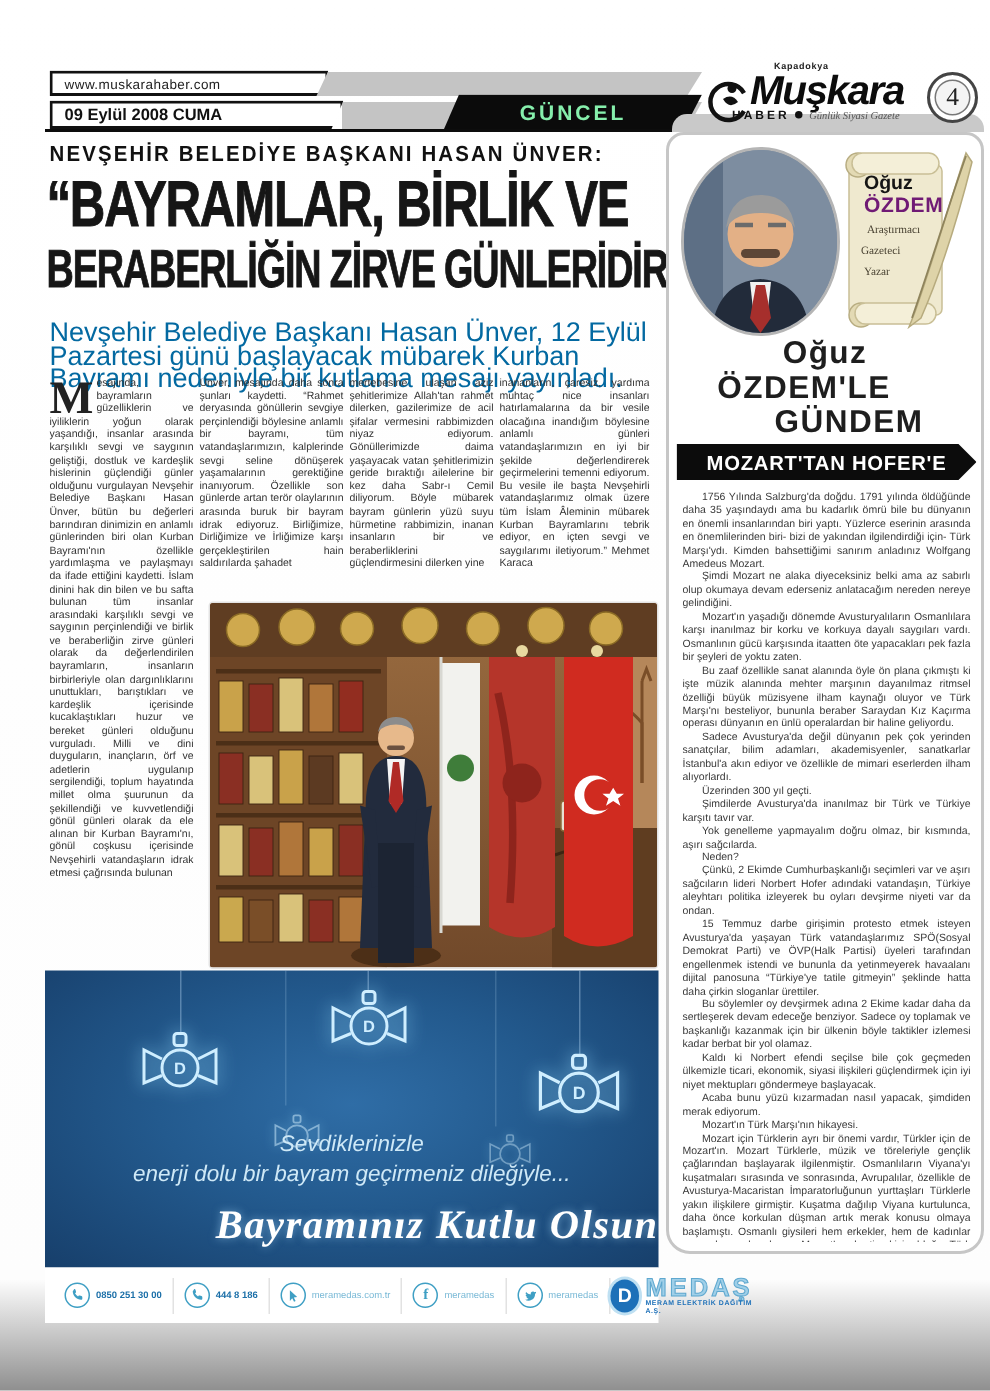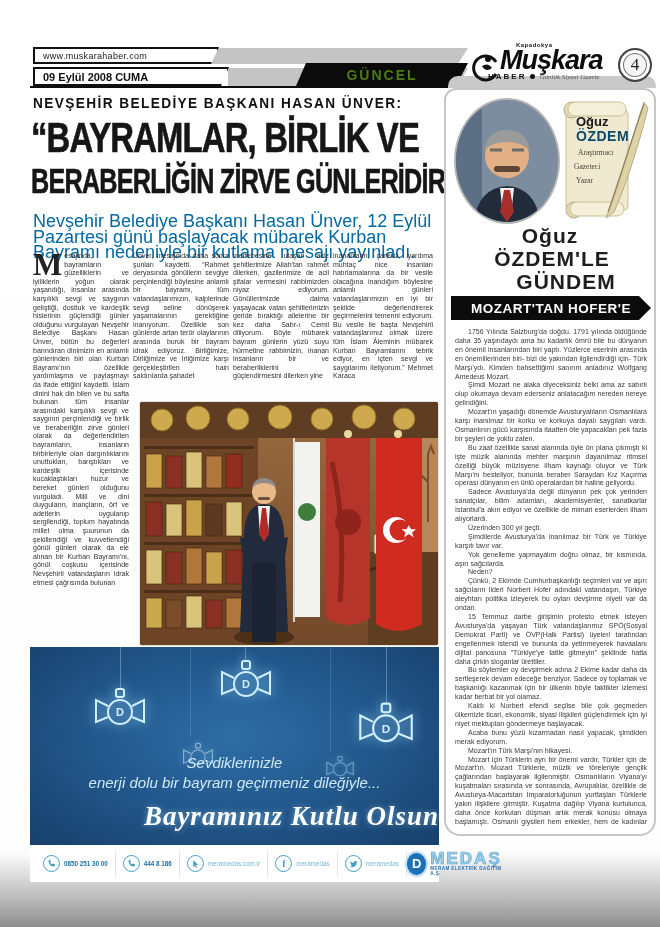--- a/index.html
+++ b/index.html
@@ -11,21 +11,21 @@
   }
   #root{position:relative;width:660px;height:927px;overflow:hidden;}
   .abs{position:absolute;}
 
   
   .hdr-grayslant{background:#c4c4c4;clip-path:polygon(0 0,100% 0,calc(100% - 10px) 100%,0 100%);}
   .hdr-bar{background:#fff;border:2px solid #111;display:flex;align-items:center;padding:0 8px;
     clip-path:polygon(0 0,100% 0,calc(100% - 8px) 100%,0 100%);box-sizing:border-box;}
   .hdr-url-text{font-size:9px;color:#222;letter-spacing:.3px;}
   .hdr-date-text{font-size:11px;font-weight:bold;color:#111;}
-  .hdr-section{background:#0b0b0b;color:#4d7c0f;display:flex;align-items:center;justify-content:center;
+  .hdr-section{background:#0b0b0b;color:#86efac;display:flex;align-items:center;justify-content:center;
     font-weight:bold;font-size:14px;letter-spacing:2px;
     clip-path:polygon(10px 0,100% 0,calc(100% - 12px) 100%,0 100%);}
   .hdr-rule{background:#0d0d0d;height:2px;}
   .hdr-graytab{background:#c9c9c9;border-radius:10px 10px 0 0;}
   .logo-top{font-size:6px;font-weight:bold;color:#222;letter-spacing:.5px;margin-left:34px;}
   .logo-name{font-size:27px;font-weight:900;font-style:italic;color:#0c0c0c;letter-spacing:-1px;line-height:24px;}
   .logo-bottom{display:flex;align-items:center;gap:4px;margin-left:6px;}
   .logo-sub{font-size:8px;font-weight:bold;letter-spacing:2px;color:#111;}
   .logo-dot{width:5px;height:5px;background:#111;border-radius:50%;}
   .logo-tag{font-size:7px;font-style:italic;font-family:"Liberation Serif",serif;color:#555;}
@@ -52,21 +52,21 @@
   
   .panel{border:2px solid #c6c6c6;border-radius:12px 12px 16px 16px;background:#fff;box-sizing:border-box;}
   .portrait{border:2px solid #b5b5b5;border-radius:50%;overflow:hidden;background:#7d8da0;}
   .col-title{font-size:21px;font-weight:800;color:#1e1e1e;text-align:center;line-height:23px;letter-spacing:1px;}
   .col-banner{background:#0c0c0c;color:#fff;font-weight:800;font-size:13.5px;letter-spacing:.5px;
     display:flex;align-items:center;justify-content:center;
     clip-path:polygon(0 0,94% 0,100% 50%,94% 100%,0 100%);}
   .col-text{font-size:7px;line-height:8.9px;color:#3a3a3a;text-align:justify;}
   .col-text p{margin:0;text-indent:13px;}
   .scroll-name1{font-size:13px;font-weight:800;color:#151515;}
-  .scroll-name2{font-size:14px;font-weight:900;color:#0c4a6e;letter-spacing:.5px;}
+  .scroll-name2{font-size:14px;font-weight:900;color:#701a75;letter-spacing:.5px;}
   .scroll-script{font-family:"Liberation Serif",serif;font-size:7.5px;color:#4a4333;}
 
   
   .ad-blue{background:radial-gradient(ellipse at 50% 45%,#2f6da6 0%,#235a8e 45%,#173f6b 100%);overflow:hidden;}
   .ad-line{font-style:italic;color:#cfe9f7;text-align:center;font-size:15px;line-height:20px;}
   .ad-script{font-family:"Liberation Serif",serif;font-style:italic;font-weight:bold;color:#fff;
     text-align:right;font-size:27px;letter-spacing:1px;text-shadow:0 0 6px rgba(170,220,255,.55);}
   .string{position:absolute;top:0;width:1px;background:rgba(200,230,255,.35);}
   .bulb{position:absolute;filter:drop-shadow(0 0 6px rgba(150,220,255,.9));}
   .ad-footer{background:#fff;display:flex;align-items:center;box-sizing:border-box;padding:0 6px;}
@@ -364,21 +364,21 @@
         <path d="M86 8 C74 42 62 82 50 116" stroke="#8f845c" stroke-width="1.2" fill="none"></path>
       </svg>
       <div class="abs scroll-name1" style="left:18px;top:18px;">Oğuz</div>
       <div class="abs scroll-name2" style="left:18px;top:32px;">ÖZDEM</div>
       <div class="abs scroll-script" style="left:20px;top:52px;">Araştırmacı</div>
       <div class="abs scroll-script" style="left:16px;top:66px;">Gazeteci</div>
       <div class="abs scroll-script" style="left:18px;top:80px;">Yazar</div>
     </div>
 
     <div class="abs col-title" style="left:0;top:134px;width:208px;">Oğuz</div>
-    <div class="abs col-title" style="left:0;top:157px;width:180px;margin-left:16px;">ÖZDEM'LE</div>
+    <div class="abs col-title" style="left:0;top:157px;width:180px;">ÖZDEM'LE</div>
     <div class="abs col-title" style="left:16px;top:180px;width:208px;">GÜNDEM</div>
 
     <div class="abs col-banner" style="left:5px;top:206px;width:200px;height:24px;">MOZART'TAN HOFER'E</div>
 
     <div class="abs col-text" style="left:9px;top:238px;width:192px;height:500px;overflow:hidden;">
       <p>1756 Yılında Salzburg'da doğdu. 1791 yılında öldüğünde daha 35 yaşındaydı ama bu kadarlık ömrü bile bu dünyanın en önemli insanlarından biri yaptı. Yüzlerce eserinin arasında en önemlilerinden biri- bizi de yakından ilgilendirdiği için- Türk Marşı'ydı. Kimden bahsettiğimi sanırım anladınız Wolfgang Amedeus Mozart.</p>
       <p>Şimdi Mozart ne alaka diyeceksiniz belki ama az sabırlı olup okumaya devam ederseniz anlatacağım nereden nereye gelindiğini.</p>
       <p>Mozart'ın yaşadığı dönemde Avusturyalıların Osmanlılara karşı inanılmaz bir korku ve korkuya dayalı saygıları vardı. Osmanlının gücü karşısında itaatten öte yapacakları pek fazla bir şeyleri de yoktu zaten.</p>
       <p>Bu zaaf özellikle sanat alanında öyle ön plana çıkmıştı ki işte müzik alanında mehter marşının dayanılmaz ritmsel özelliği büyük müzisyene ilham kaynağı oluyor ve Türk Marşı'nı besteliyor, bununla beraber Saraydan Kız Kaçırma operası dünyanın en ünlü operalardan bir haline geliyordu.</p>
       <p>Sadece Avusturya'da değil dünyanın pek çok yerinden sanatçılar, bilim adamları, akademisyenler, sanatkarlar İstanbul'a akın ediyor ve özellikle de mimari eserlerden ilham alıyorlardı.</p>

